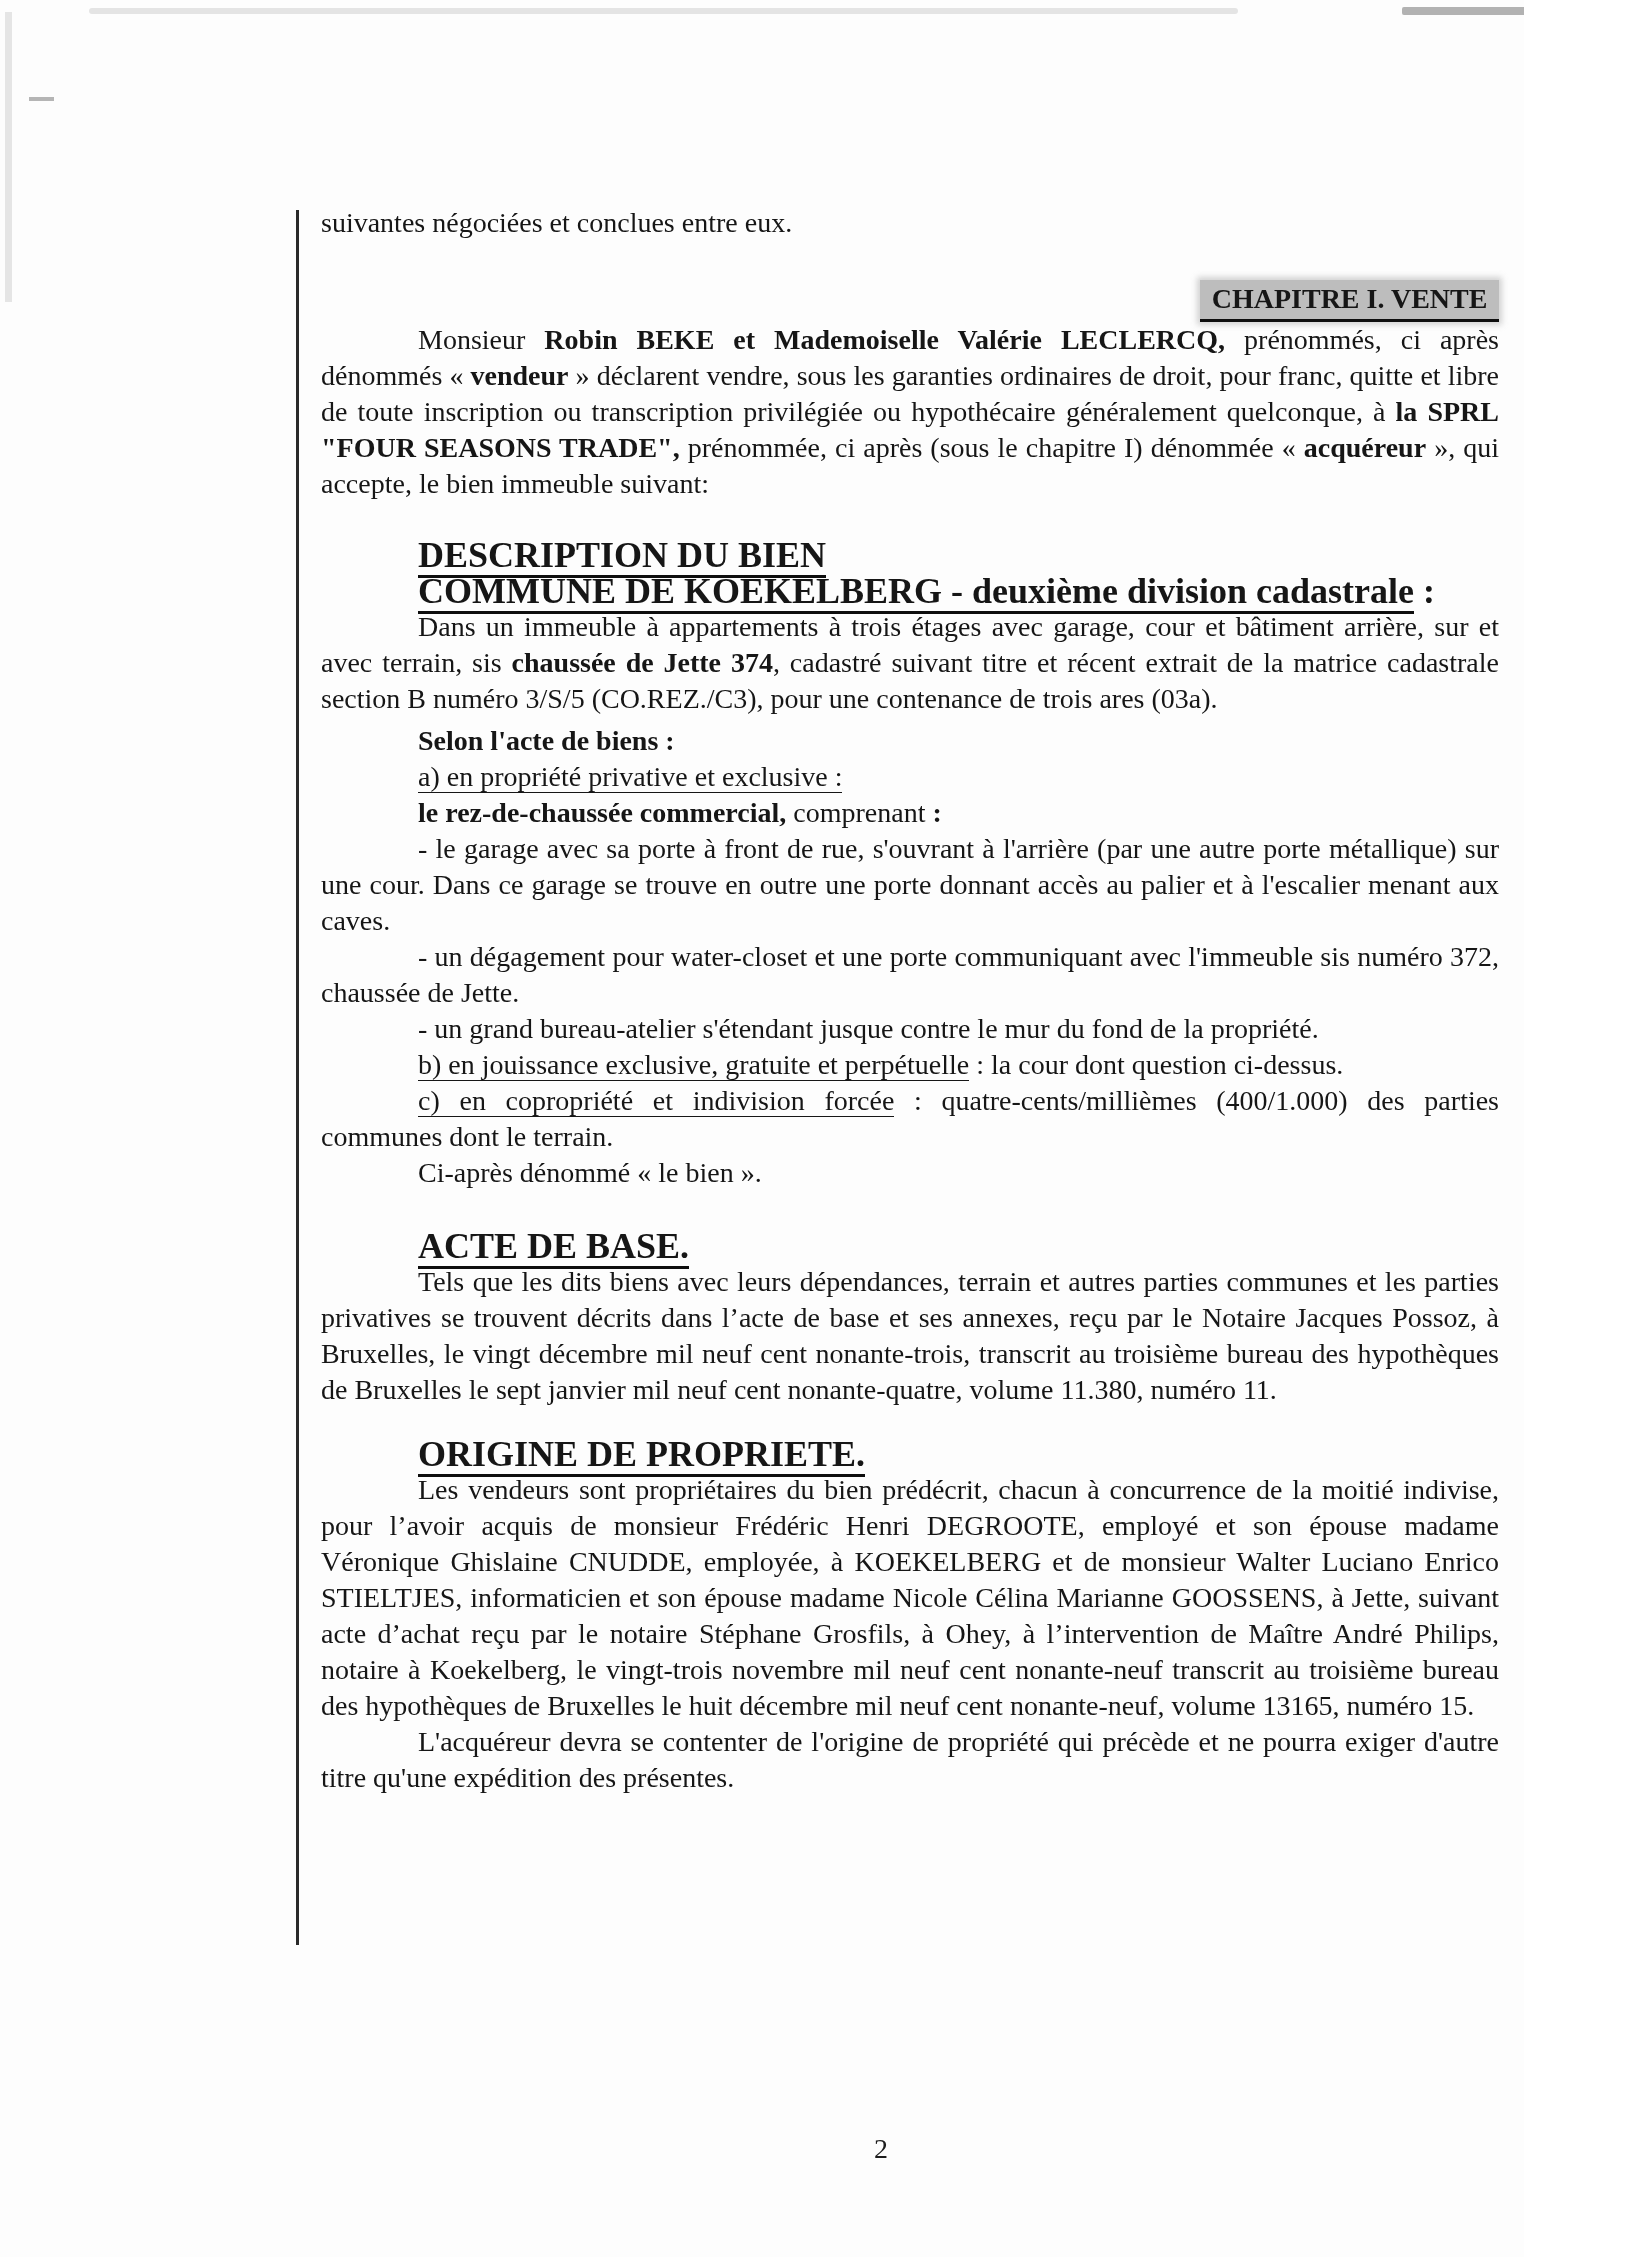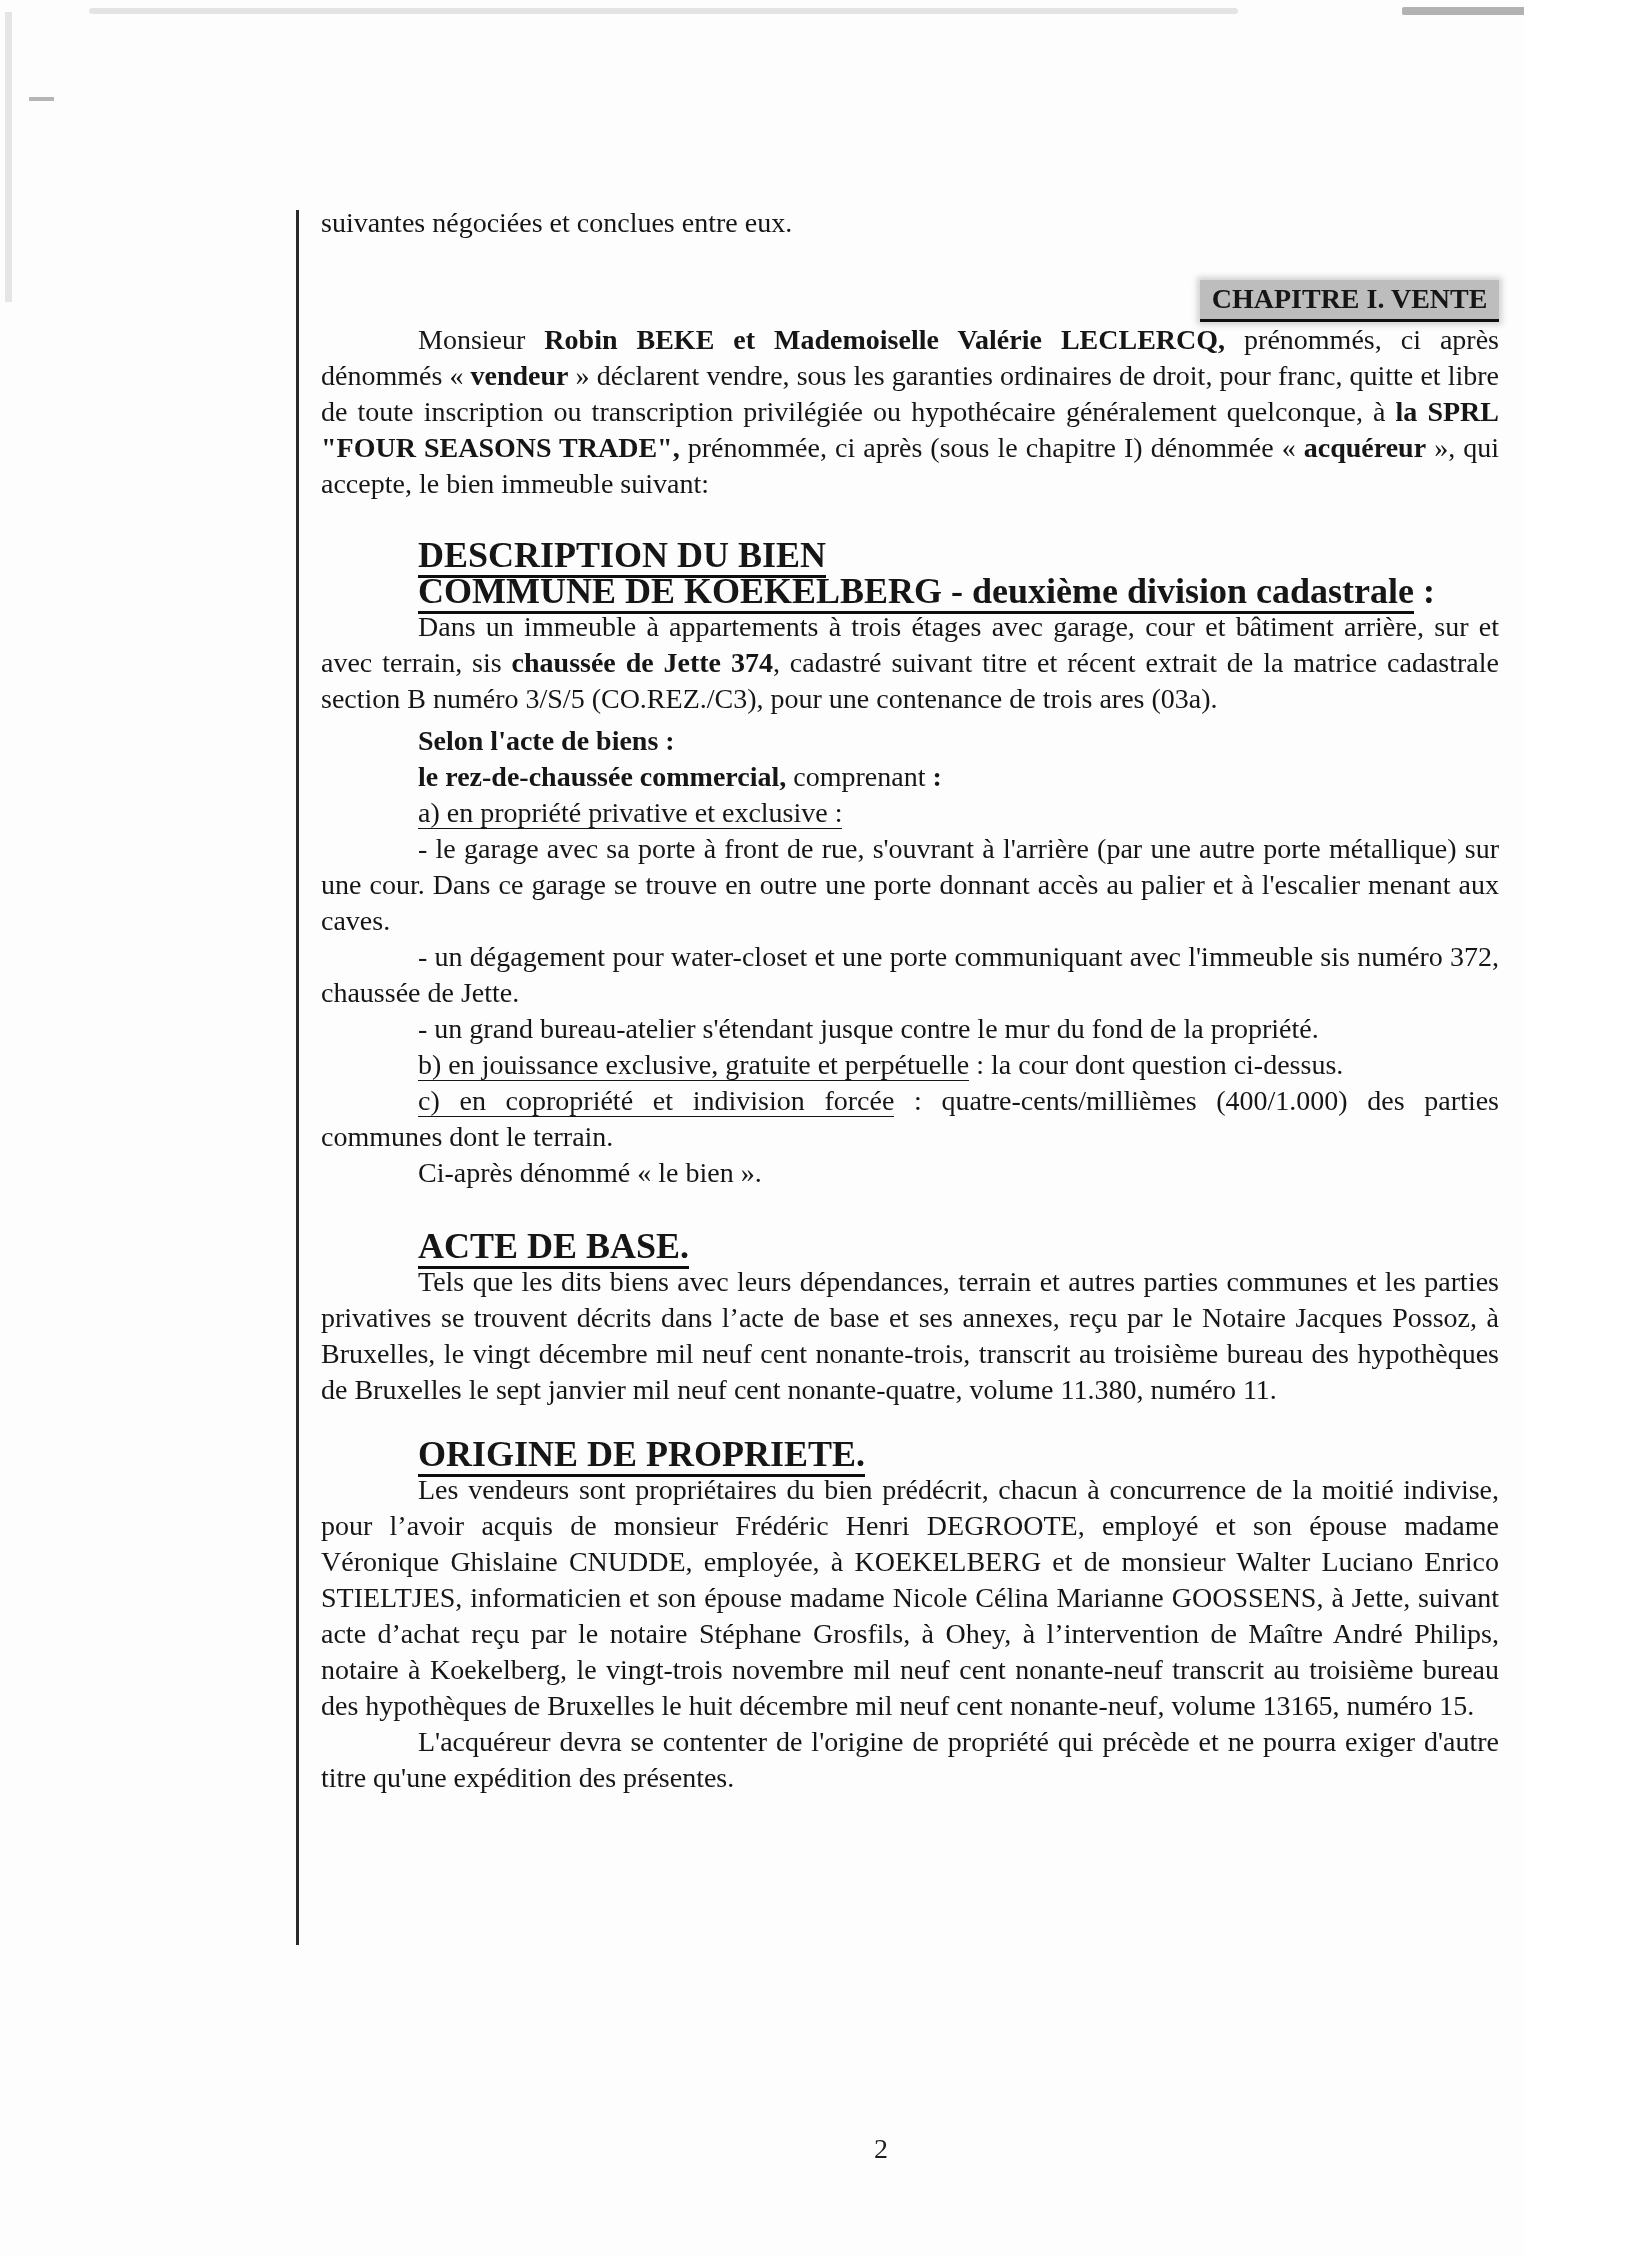--- a/index.html
+++ b/index.html
@@ -74,23 +74,23 @@
     <h3 class="heading mt-desc">
       <span class="u">DESCRIPTION DU BIEN</span>
     </h3>
 
     <h3 class="heading"><span class="u">COMMUNE DE KOEKELBERG - deuxième division cadastrale</span><span> :</span></h3>
 
     <p class="para"><span>Dans un immeuble à appartements à trois étages avec garage, cour et bâtiment arrière, sur et avec terrain, sis </span><b>chaussée de Jette 374</b><span>, cadastré suivant titre et récent extrait de la matrice cadastrale section B numéro 3/S/5 (CO.REZ./C3), pour une contenance de trois ares (03a).</span></p>
 
     <p class="para bold mt-selon">Selon l'acte de biens :</p>
 
+    <p class="para"><span class="u-line">a) en propriété privative et exclusive :</span></p>
+
     <p class="para"><b>le rez-de-chaussée commercial,</b><span> comprenant </span><b>:</b></p>
-
-    <p class="para"><span class="u-line">a) en propriété privative et exclusive :</span></p>
 
     <p class="para">- le garage avec sa porte à front de rue, s'ouvrant à l'arrière (par une autre porte métallique) sur une cour. Dans ce garage se trouve en outre une porte donnant accès au palier et à l'escalier menant aux caves.</p>
 
     <p class="para">- un dégagement pour water-closet et une porte communiquant avec l'immeuble sis numéro 372, chaussée de Jette.</p>
 
     <p class="para">- un grand bureau-atelier s'étendant jusque contre le mur du fond de la propriété.</p>
 
     <p class="para"><span class="u-line">b) en jouissance exclusive, gratuite et perpétuelle</span><span> : la cour dont question ci-dessus.</span></p>
 
     <p class="para"><span class="u-line">c) en copropriété et indivision forcée</span><span> : quatre-cents/millièmes (400/1.000) des parties communes dont le terrain.</span></p>

